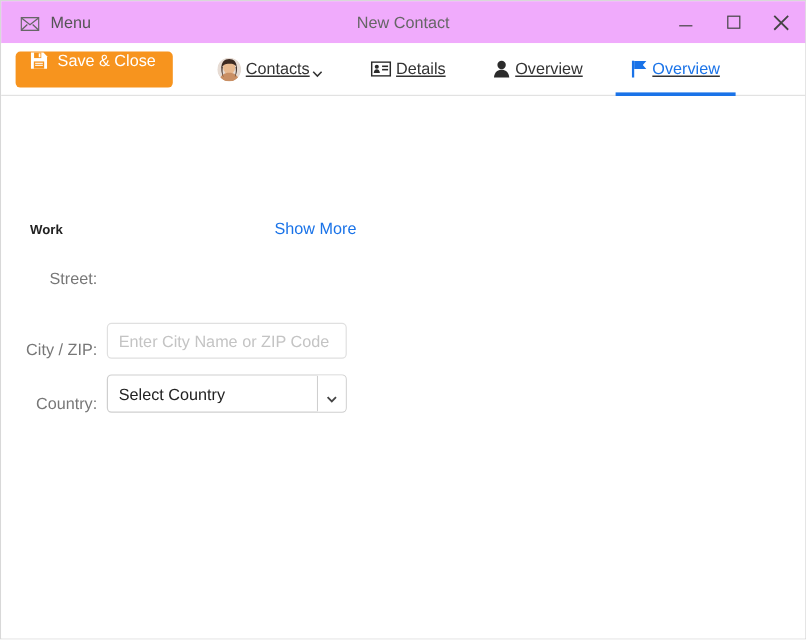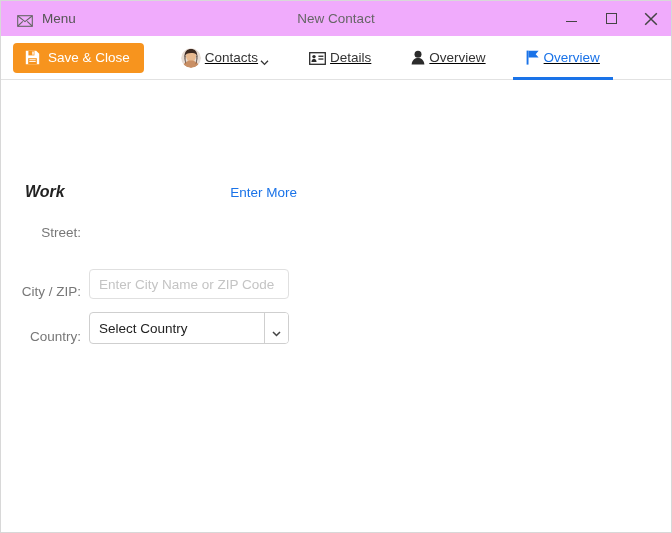--- a/index.html
+++ b/index.html
@@ -105,21 +105,21 @@
     background: #ffffff;
     border-bottom: 1px solid #e2e2e2;
     box-sizing: content-box;
   }
   .save-close {
     margin-left: 12px;
     height: 30px;
     background: #f7941e;
     border-radius: 4px;
     display: flex;
-    align-items: center;
+    align-items: flex-start;
     gap: 8px;
     padding: 0 14px 0 12px;
     cursor: pointer;
     border: none;
   }
   .save-close .label {
     color: #ffffff;
     font-size: 13.5px;
     white-space: nowrap;
   }
@@ -177,24 +177,23 @@
   .section-head {
     position: absolute;
     top: 103px;
     left: 24px;
     width: 272px;
     display: flex;
     align-items: baseline;
     justify-content: space-between;
   }
   .section-title {
-    font-size: 16px;
+    font-size: 11px;
     font-weight: bold;
     color: #222222;
-    font-style: italic;
   }
   .show-more {
     font-size: 13.5px;
     color: #1a73e8;
     cursor: pointer;
   }
 
   .field-row {
     position: absolute;
     left: 0;
@@ -384,21 +383,21 @@
         </svg>
       </span>
       <span class="tab-label">Overview</span>
     </div>
   </div>
 
   <div class="body">
 
     <div class="section-head">
       <span class="section-title">Work</span>
-      <span class="show-more">Enter More</span>
+      <span class="show-more">Show More</span>
     </div>
 
     <div class="field-row row-street">
       <span class="field-label">Street:</span>
     </div>
 
     <div class="field-row row-city">
       <span class="field-label">City / ZIP:</span>
       <input class="field-input" type="text" placeholder="Enter City Name or ZIP Code" style="">
     </div>

